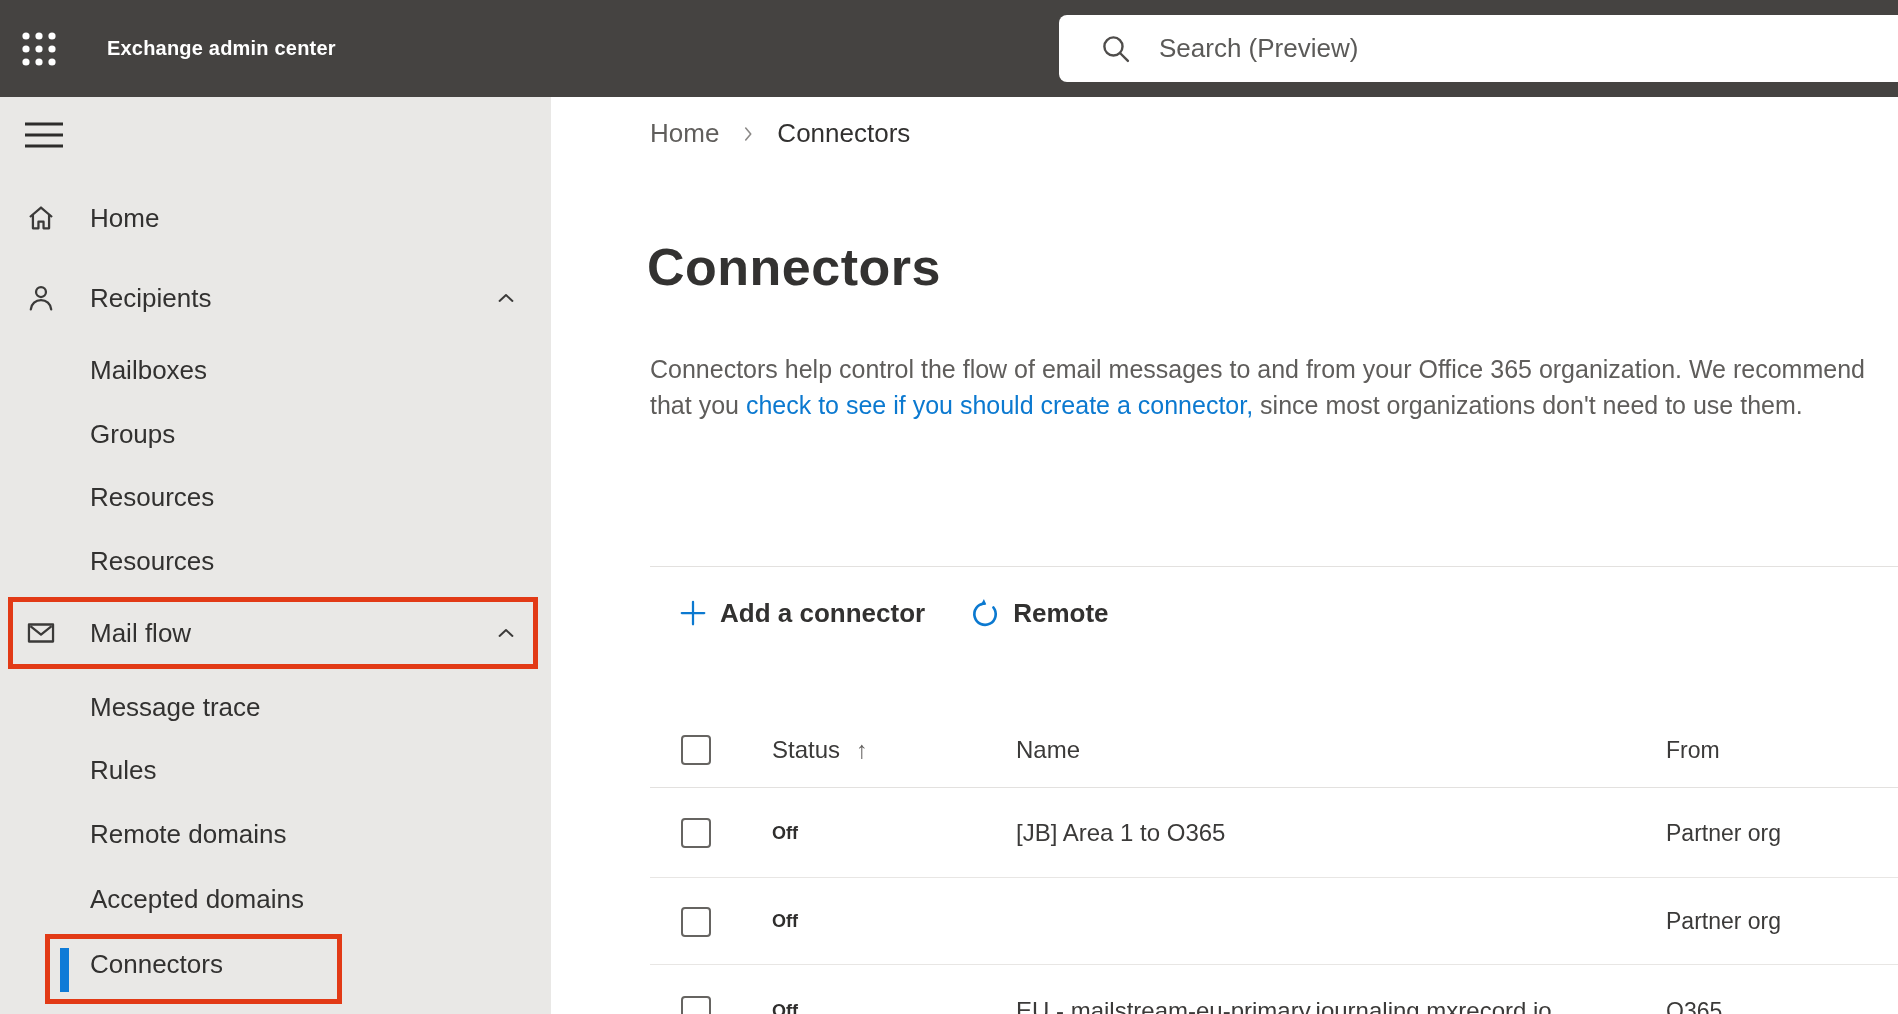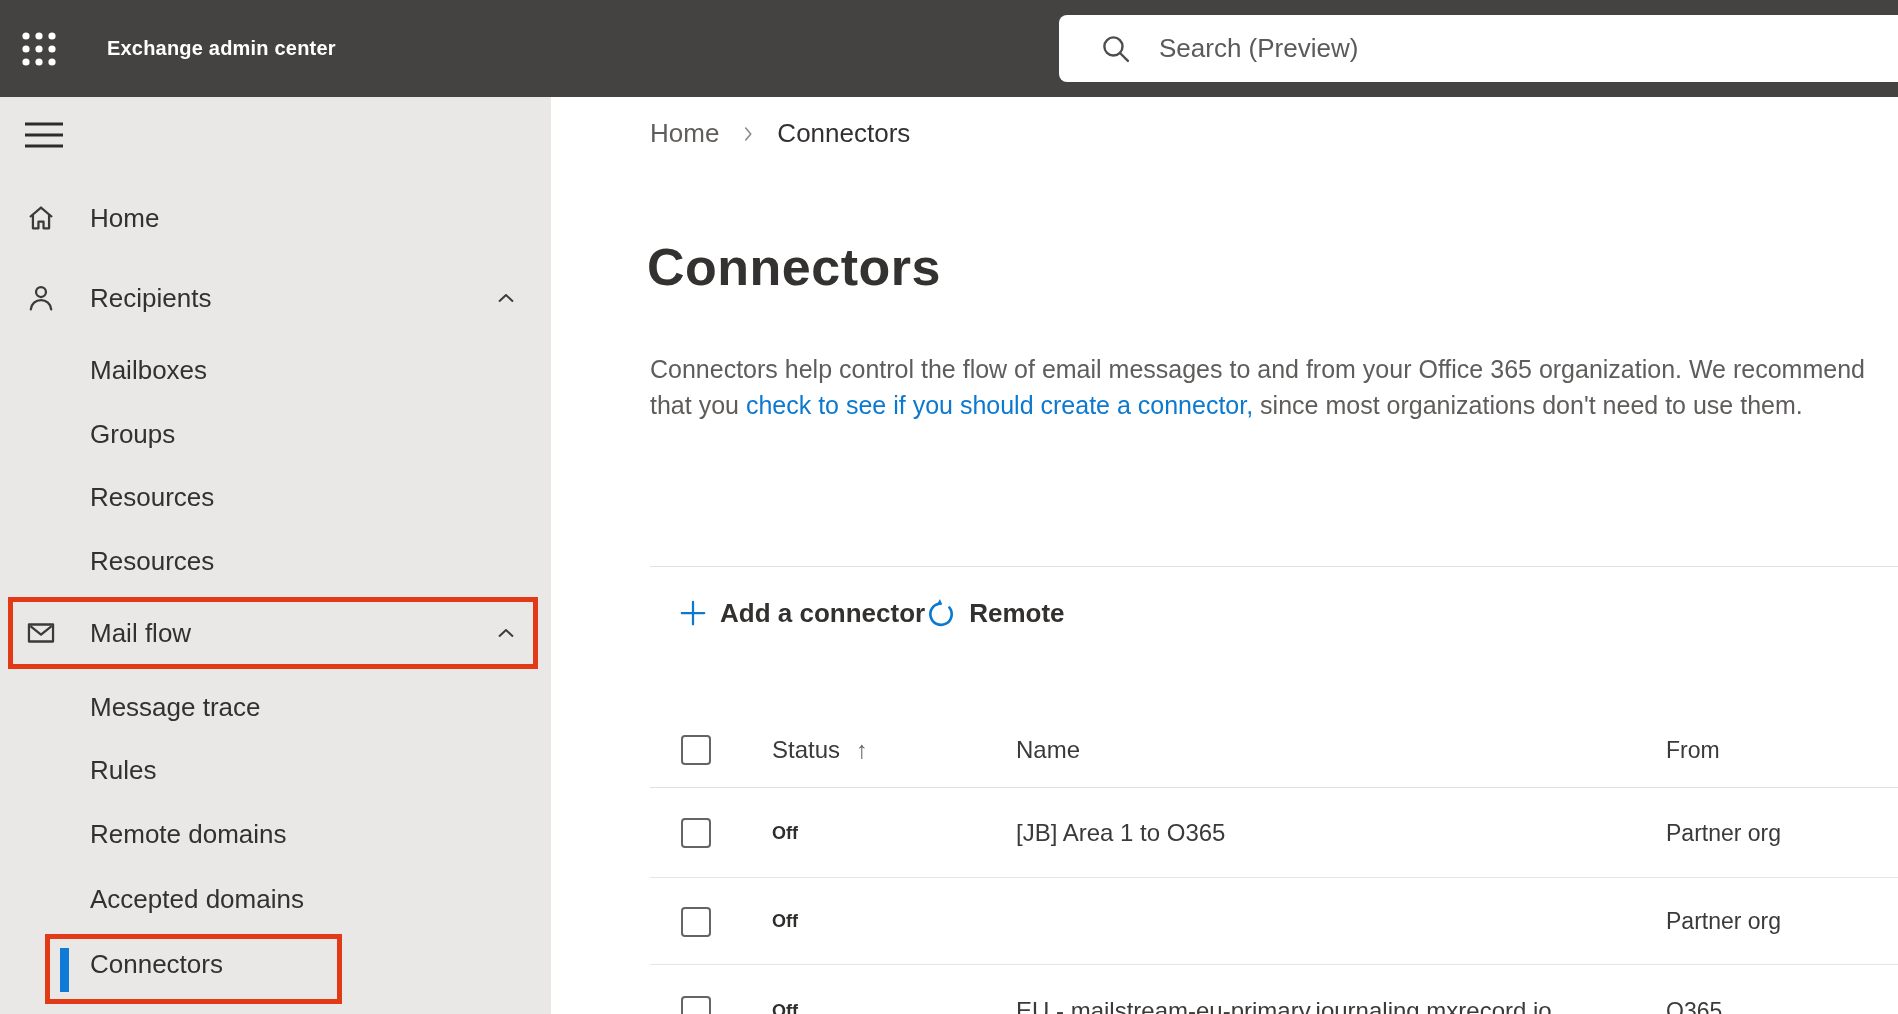--- a/index.html
+++ b/index.html
@@ -42,21 +42,21 @@
 
   
   .main{position:absolute;left:551px;top:97px;width:1347px;height:917px;background:#fff;overflow:hidden;}
   .breadcrumb{position:absolute;left:99px;top:20px;height:32px;display:flex;align-items:center;font-size:26px;color:var(--gray);}
   .breadcrumb .crumb-current{color:var(--ink);}
   .breadcrumb .bc-chev{margin:2px 18px 0 18px;display:flex;}
   .page-title{position:absolute;left:96px;top:140px;font-size:52px;font-weight:700;color:#333231;letter-spacing:.5px;}
   .page-desc{position:absolute;left:99px;top:254px;width:1252px;font-size:25px;line-height:36px;color:#5f5d5b;}
   .page-desc a{color:var(--accent);text-decoration:none;cursor:pointer;}
   .divider{position:absolute;left:99px;right:0;height:1px;background:var(--divider);}
-  .toolbar{position:absolute;left:127px;top:487px;height:58px;display:flex;align-items:center;}
+  .toolbar{position:absolute;left:127px;top:487px;height:58px;display:flex;align-items:center;gap:44px;}
   .tool-btn{display:flex;align-items:center;gap:12px;background:none;border:none;cursor:pointer;font-family:"Liberation Sans",sans-serif;font-size:26px;font-weight:600;color:var(--ink);}
 
   
   .grid-header,.grid-row{position:absolute;left:0;right:0;text-align:center;}
   .grid-header{top:615px;height:76px;}
   .grid-header .hline{position:absolute;left:99px;right:0;bottom:0;height:1px;background:var(--divider);}
   .grid-row .rline{position:absolute;left:99px;right:0;bottom:0;height:1px;background:#e8e6e4;}
   .row-0{top:691px;height:90px;}
   .row-1{top:781px;height:87px;}
   .row-2{top:868px;height:92px;}

